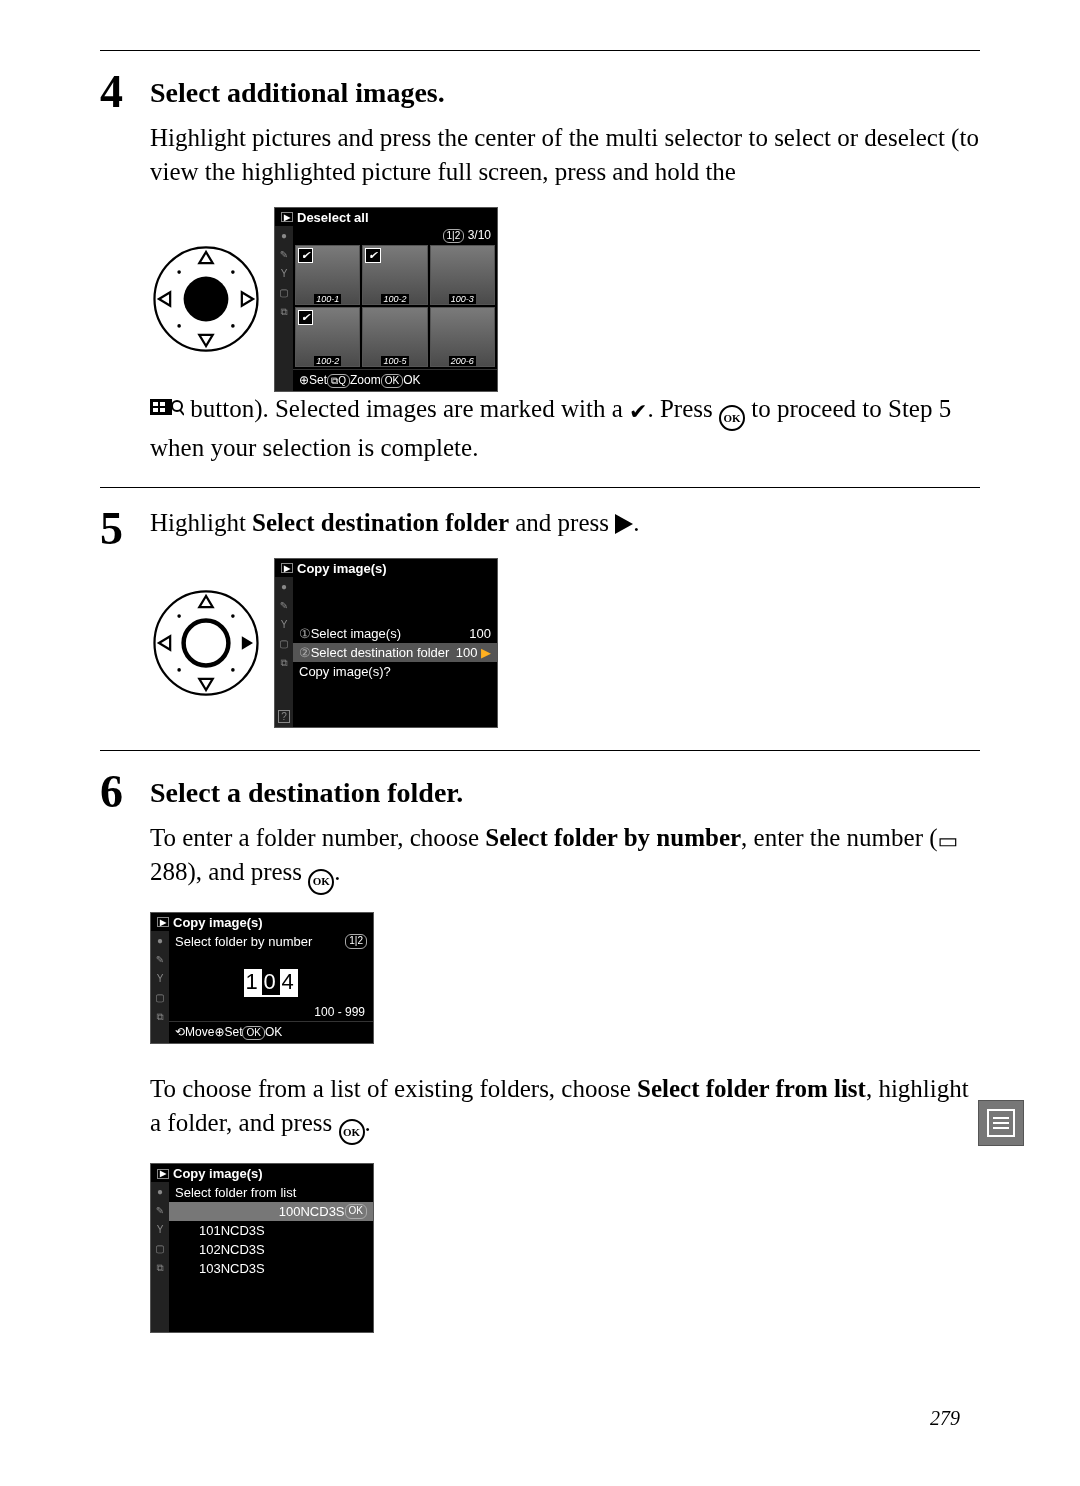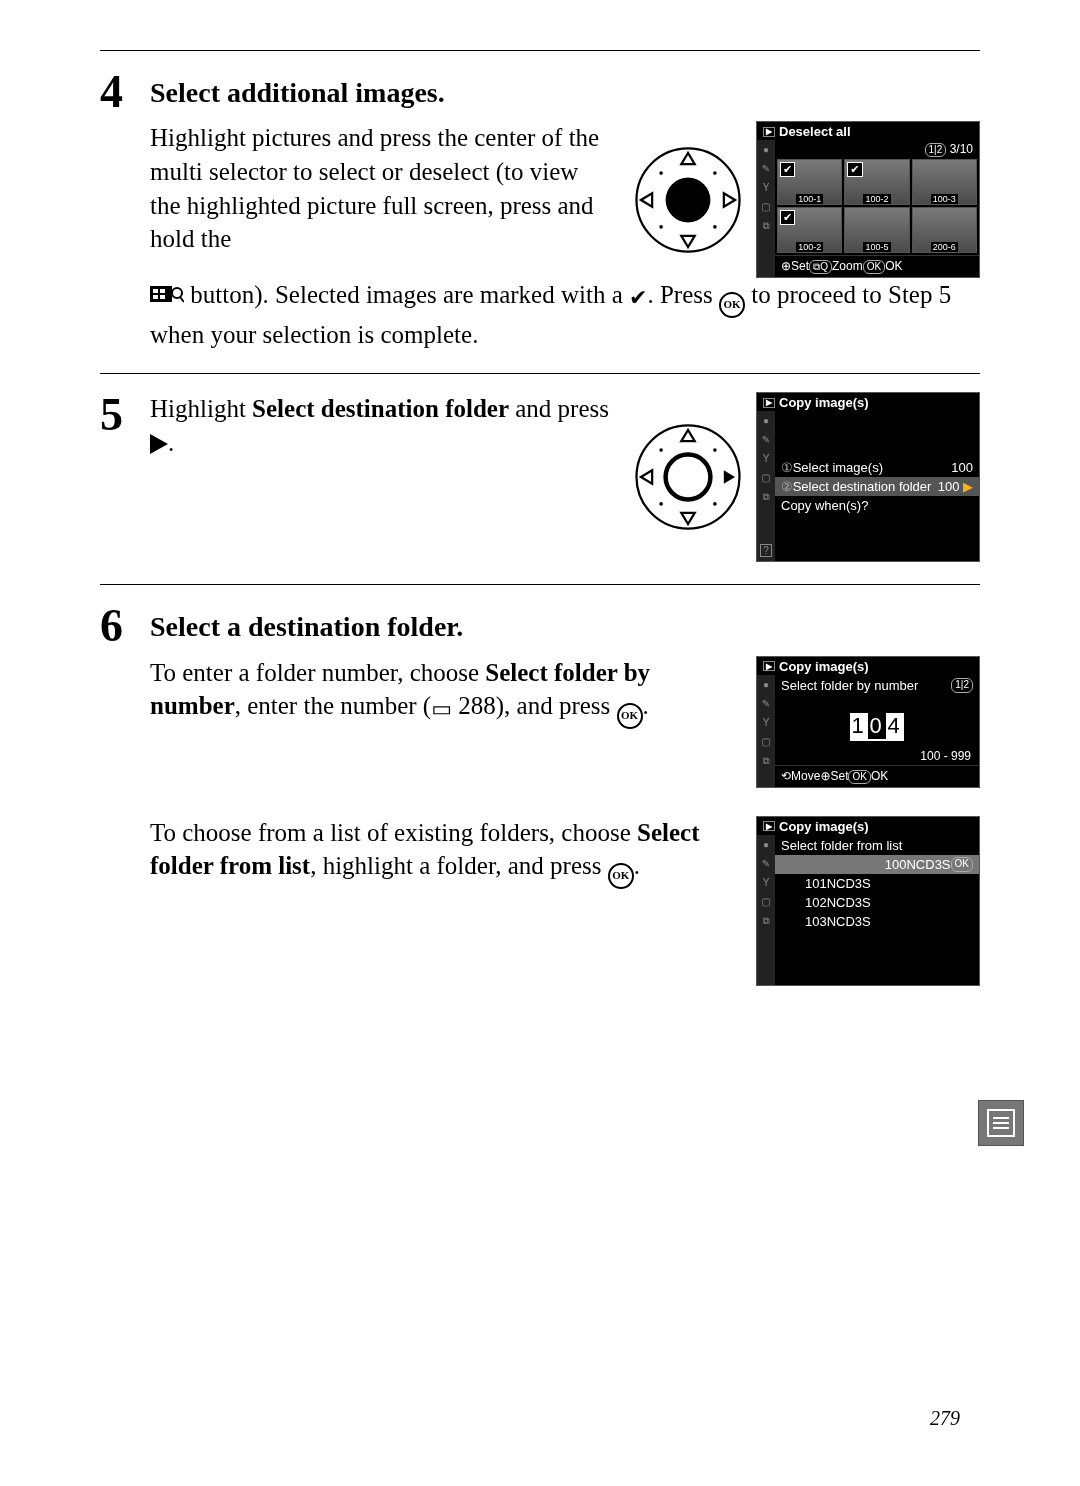--- a/index.html
+++ b/index.html
@@ -11,21 +11,21 @@
     color: #000;
     position: relative;
     padding: 40px 100px 60px 100px;
   }
   .rule { border-top: 1px solid #000; margin: 10px 0 18px 0; }
   .step { display: flex; align-items: flex-start; margin-bottom: 22px; }
   .step-num { font-size: 46px; font-weight: 700; line-height: 1; width: 50px; flex-shrink: 0; }
   .step-body { flex: 1; }
   .step-title { font-size: 28px; font-weight: 700; line-height: 1.15; margin-bottom: 12px; margin-top: 8px; }
   .step-text { font-size: 25px; line-height: 1.35; }
-  .row { display: flex; align-items: flex-start; gap: 18px; }
+  .row { display: flex; align-items: flex-start; gap: 18px; flex-direction: column; }
   .col-text { flex: 1; }
   .col-figs { display: flex; align-items: center; gap: 12px; }
 
   
   .selector {
     width: 112px; height: 112px; flex-shrink: 0; position: relative;
   }
   .selector svg { width: 100%; height: 100%; }
 
   
@@ -38,22 +38,22 @@
   .lcd-sidebar { position: absolute; left: 0; top: 18px; bottom: 0; width: 18px; background: #222; display: flex; flex-direction: column; align-items: center; padding-top: 4px; gap: 8px; }
   .lcd-sidebar span { font-size: 10px; color: #888; }
   .lcd-body { margin-left: 18px; }
   .lcd-footer { background: #000; padding: 3px 6px; display: flex; justify-content: flex-start; font-size: 12px; border-top: 1px solid #333; }
   .lcd-footer span { color: #fff; }
   .pill { border: 1px solid #aaa; border-radius: 6px; padding: 0 3px; font-size: 10px; display: inline-block; line-height: 12px; }
 
   
   .thumbs { display: grid; grid-template-columns: repeat(3, 1fr); gap: 2px; padding: 2px; }
   .thumb {
-    height: 46px; background: linear-gradient(180deg,#7a7a7a 0%,#4a4a4a 100%);
-    border: 1px solid #555; position: relative; display: flex; align-items: flex-end; justify-content: center;
+    height: 60px; background: linear-gradient(180deg,#7a7a7a 0%,#4a4a4a 100%);
+    border: 1px solid #555; position: relative; display: flex; align-items: flex-end; justify-content: center; font-style: italic;
   }
   .thumb.sel::before {
     content: "✔"; position: absolute; top: 2px; left: 2px; font-size: 11px;
     background: #000; color: #fff; padding: 0 2px; border: 1px solid #fff;
   }
   .thumb .tlabel { font-size: 9px; background: #000; color: #fff; padding: 0 2px; }
   .lcd-counter { text-align: right; padding: 1px 6px 0 0; font-size: 12px; }
 
   
   .menu-row { display: flex; justify-content: space-between; padding: 2px 6px; font-size: 13px; }
@@ -227,21 +227,21 @@
           <div class="lcd-body" style="padding-top:46px;">
             <div class="menu-row">
                 <span><span style="color:#aaa;">①</span><span>Select image(s)</span></span>
                 <span>100</span>
               </div>
             <div class="menu-row hl">
                 <span><span style="color:#aaa;">②</span><span>Select destination folder</span></span>
                 <span><span>100</span> <span class="arrow">▶</span></span>
               </div>
             <div class="menu-row">
-                <span>Copy when(s)?</span>
+                <span>Copy image(s)?</span>
               </div>
           </div>
         </div>
       </div>
     </div>
   </div>
 </div>
 
 <div class="rule"></div>
 <div class="step">

